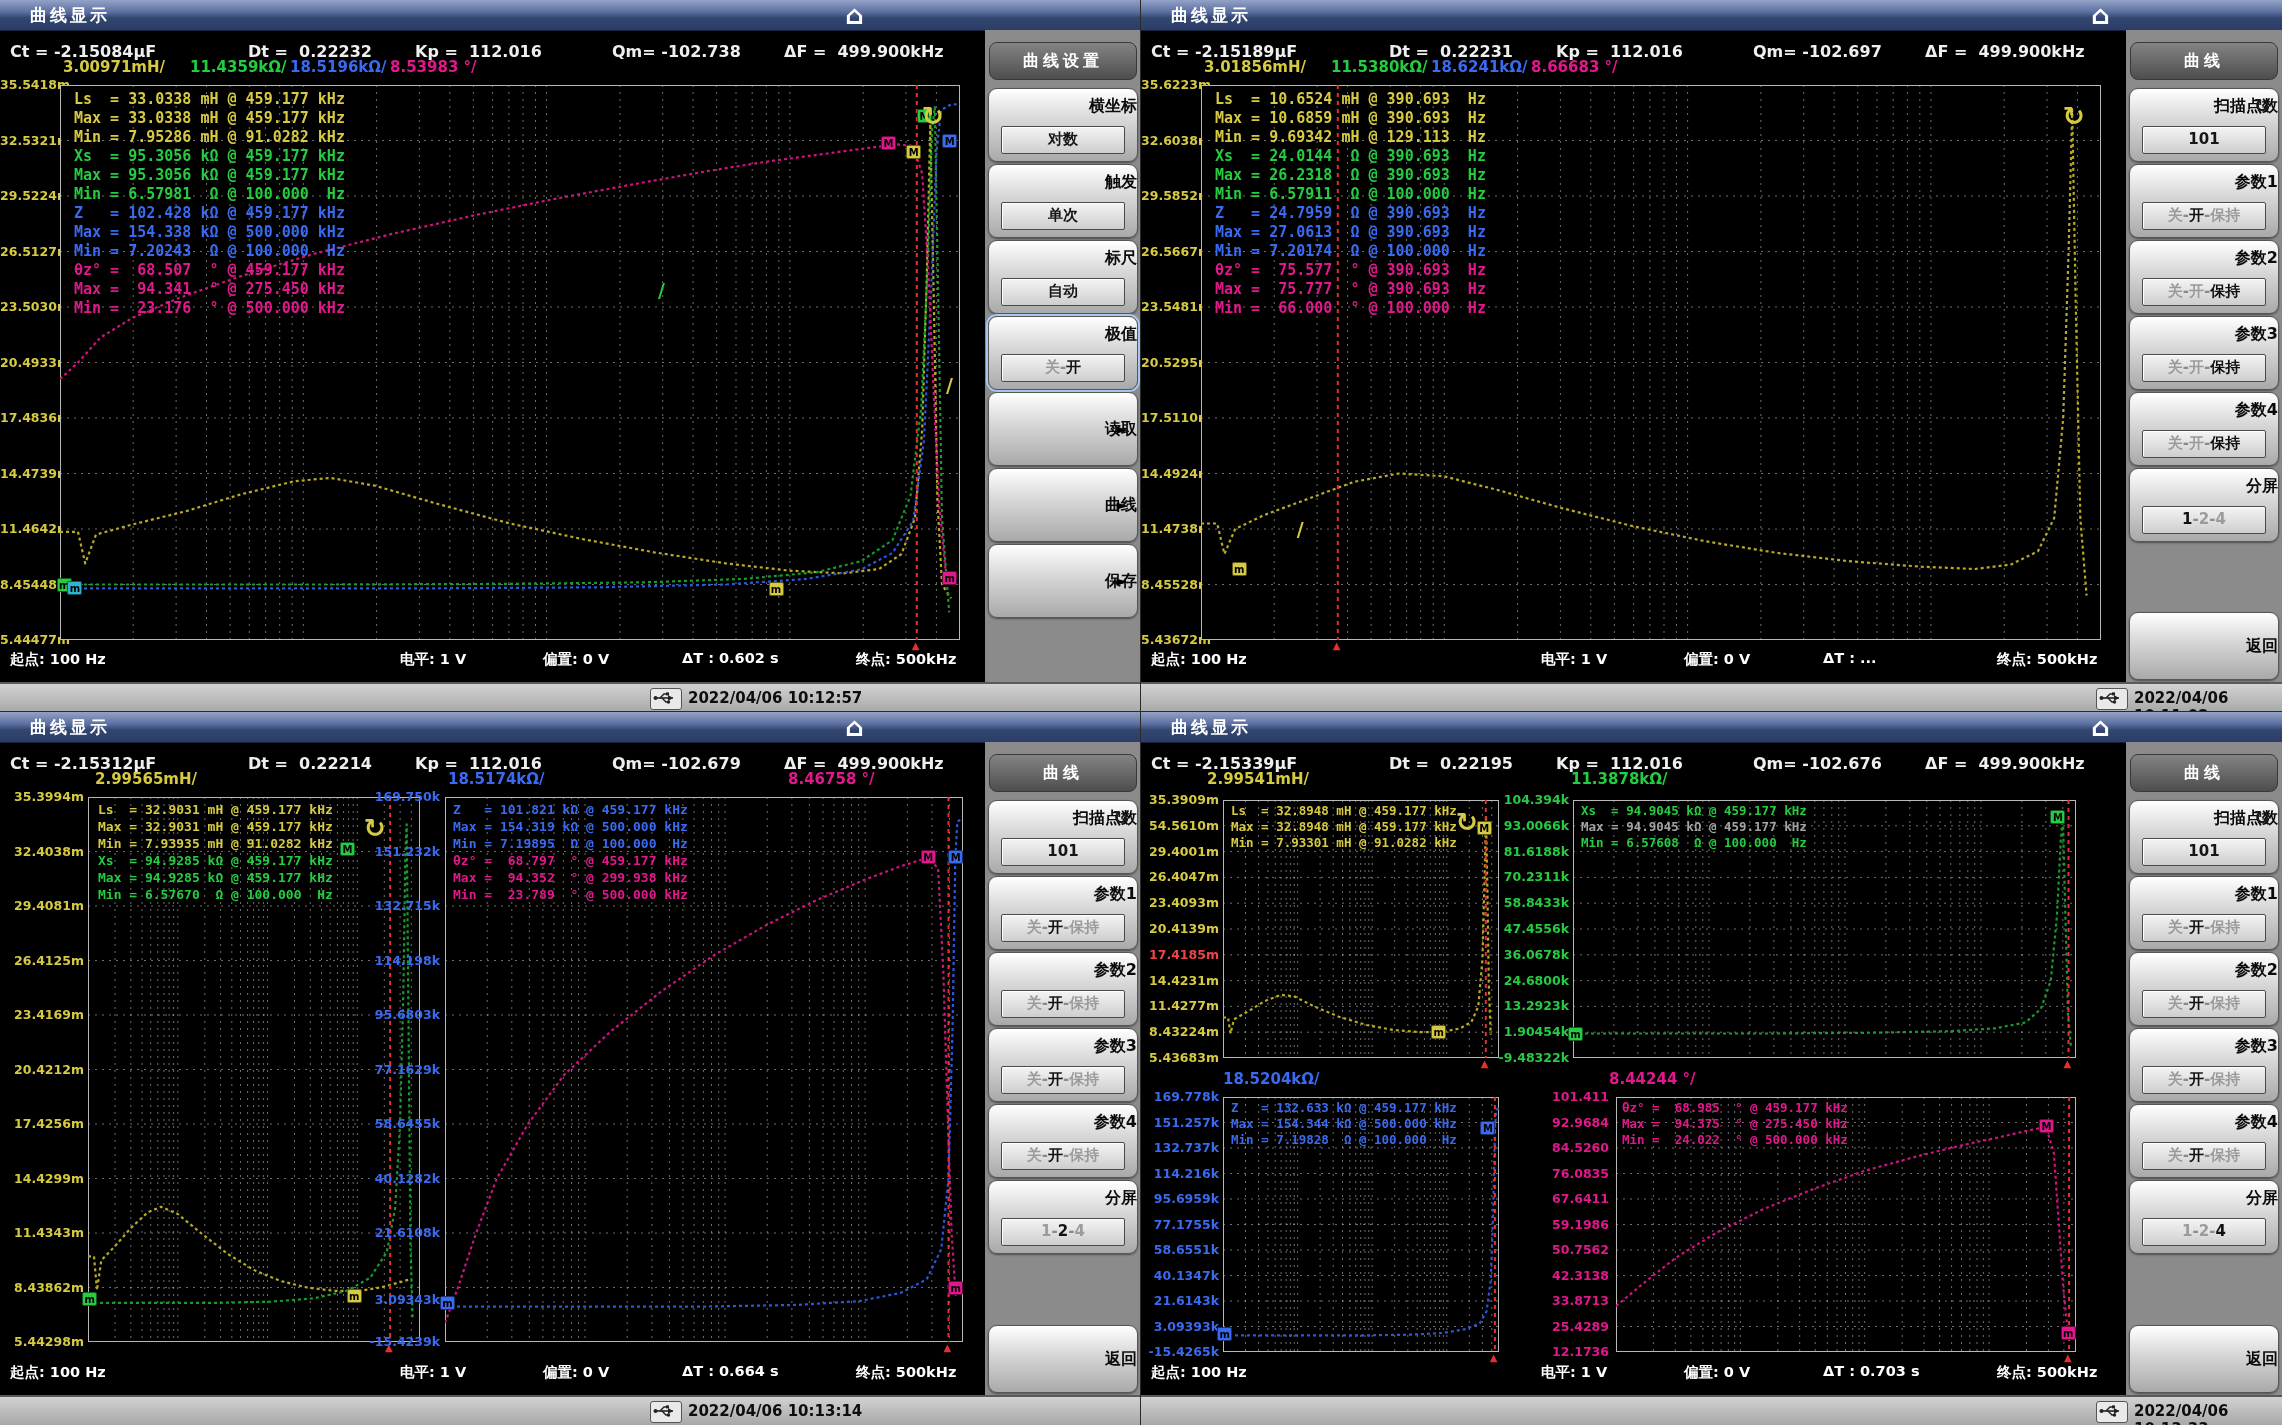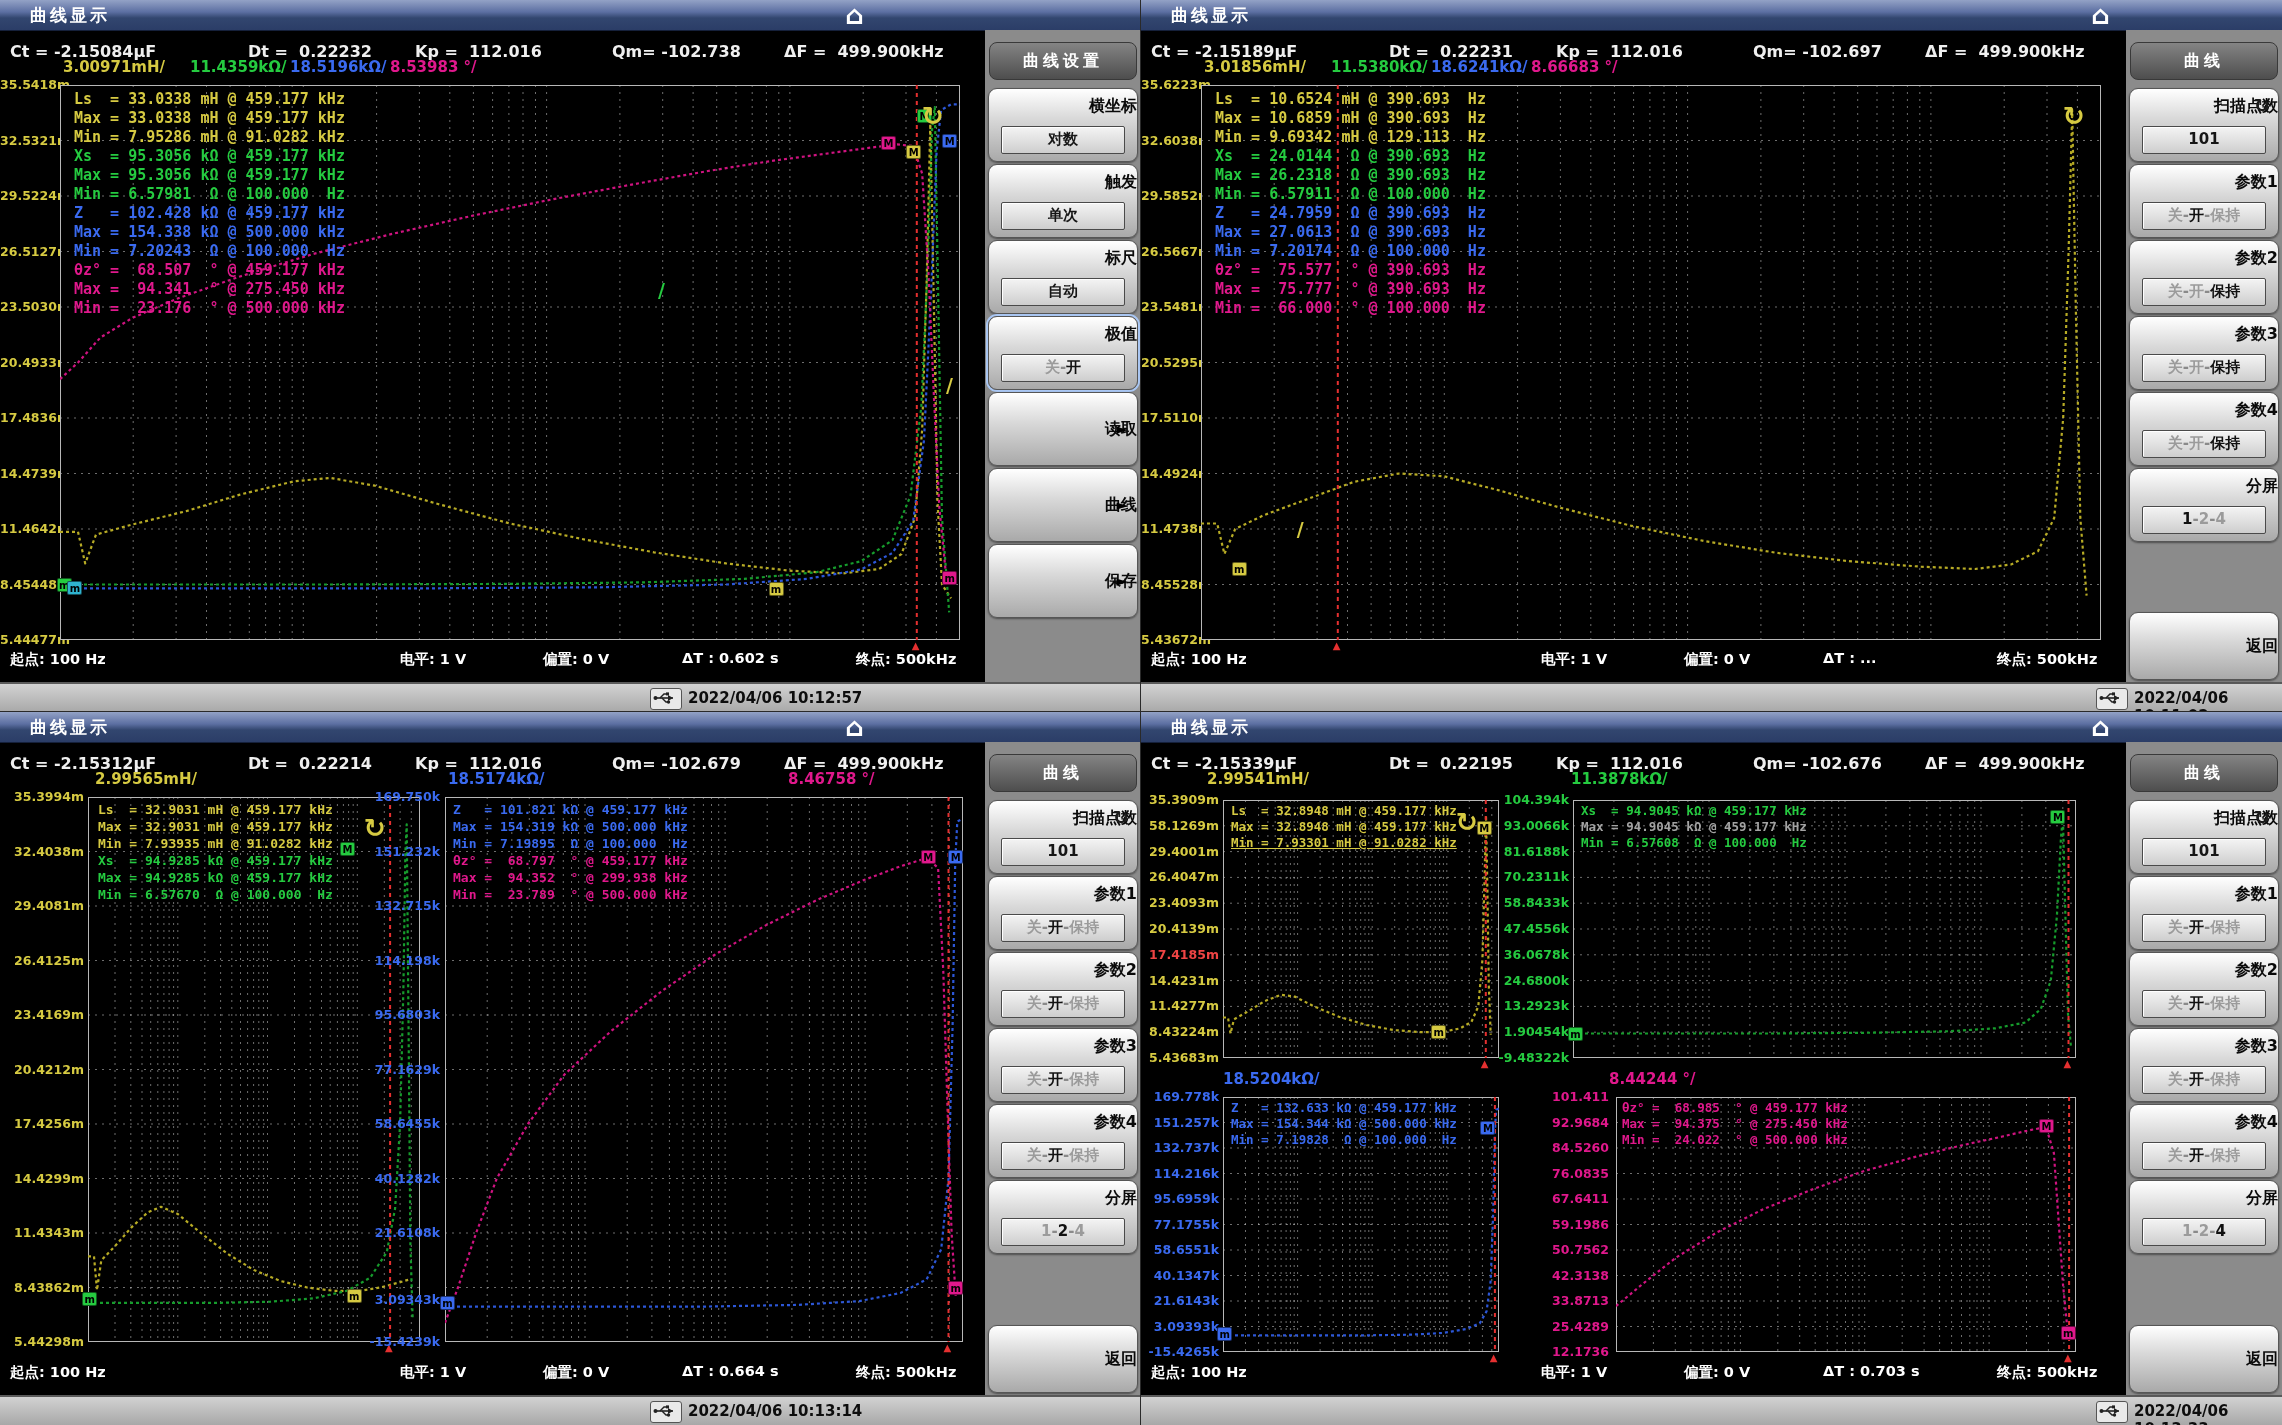--- a/index.html
+++ b/index.html
@@ -507,21 +507,21 @@
       <span class="hdr-item" style="left: 10px;">Ct = -2.15339µF</span>
       <span class="hdr-item" style="left: 248px;">Dt =  0.22195</span>
       <span class="hdr-item" style="left: 415px;">Kp =  112.016</span>
       <span class="hdr-item" style="left: 612px;">Qm= -102.676</span>
       <span class="hdr-item" style="left: 784px;">ΔF =  499.900kHz</span>
       <span class="scale-item" style="left: 66px; top: 58px; color: rgb(214, 202, 66);">2.99541mH/</span>
       <span class="scale-item" style="left: 430px; top: 58px; color: rgb(37, 203, 64);">11.3878kΩ/</span>
       <span class="scale-item" style="left: 82px; top: 358px; color: rgb(58, 106, 240);">18.5204kΩ/</span>
       <span class="scale-item" style="left: 468px; top: 358px; color: rgb(224, 24, 140);">8.44244 °/</span>
       <div class="axis-label" style="left: 2px; width: 76px; top: 80px; color: rgb(214, 202, 66);">35.3909m</div>
-      <div class="axis-label" style="left: 2px; width: 76px; top: 105.8px; color: rgb(214, 202, 66);">58.1269m</div>
+      <div class="axis-label" style="left: 2px; width: 76px; top: 105.8px; color: rgb(214, 202, 66);">54.5610m</div>
       <div class="axis-label" style="left: 2px; width: 76px; top: 131.6px; color: rgb(214, 202, 66);">29.4001m</div>
       <div class="axis-label" style="left: 2px; width: 76px; top: 157.4px; color: rgb(214, 202, 66);">26.4047m</div>
       <div class="axis-label" style="left: 2px; width: 76px; top: 183.2px; color: rgb(214, 202, 66);">23.4093m</div>
       <div class="axis-label" style="left: 2px; width: 76px; top: 209px; color: rgb(214, 202, 66);">20.4139m</div>
       <div class="axis-label" style="left: 2px; width: 76px; top: 234.8px; color: #ef4444;">17.4185m</div>
       <div class="axis-label" style="left: 2px; width: 76px; top: 260.6px; color: rgb(214, 202, 66);">14.4231m</div>
       <div class="axis-label" style="left: 2px; width: 76px; top: 286.4px; color: rgb(214, 202, 66);">11.4277m</div>
       <div class="axis-label" style="left: 2px; width: 76px; top: 312.2px; color: rgb(214, 202, 66);">8.43224m</div>
       <div class="axis-label" style="left: 2px; width: 76px; top: 338px; color: rgb(214, 202, 66);">5.43683m</div>
       <div class="chart" style="left: 82px; top: 88px; width: 276px; height: 258px;">
@@ -564,21 +564,21 @@
           <line x1="0" x2="276" y1="154.8" y2="154.8" stroke="#c9c9c9" stroke-width="1" stroke-dasharray="2,5" opacity="0.55"></line>
           <line x1="0" x2="276" y1="180.6" y2="180.6" stroke="#c9c9c9" stroke-width="1" stroke-dasharray="2,5" opacity="0.55"></line>
           <line x1="0" x2="276" y1="206.4" y2="206.4" stroke="#c9c9c9" stroke-width="1" stroke-dasharray="2,5" opacity="0.55"></line>
           <line x1="0" x2="276" y1="232.2" y2="232.2" stroke="#c9c9c9" stroke-width="1" stroke-dasharray="2,5" opacity="0.55"></line>
           <rect x="0.5" y="0.5" width="275" height="257" fill="none" stroke="#b8b8b8"></rect>
           <polyline points="0.0,217.5 5.0,217.5 7.5,233.5 11.0,219.3 24.8,211.6 41.4,201.2 58.0,194.8 71.8,196.6 91.1,206.4 115.9,216.7 143.5,225.0 171.1,230.1 198.7,232.2 220.8,231.7 237.4,228.3 248.4,221.9 255.3,206.4 259.4,160.0 261.6,77.4 263.0,15.5 264.4,90.3 265.8,185.8 267.7,234.8" fill="none" stroke="#b7ab25" stroke-width="2.2" stroke-dasharray="3,3" stroke-linejoin="round"></polyline>
           <line x1="262.8" x2="262.8" y1="0" y2="258" stroke="#e53030" stroke-width="2" stroke-dasharray="4,4"></line>
         </svg>
       </div>
       <div class="cursor-tri" style="left: 339.752px; top: 347px;">▲</div>
-      <div class="legend" style="left: 90px; top: 91px; font-size: 12.5px; line-height: 16px;"><span style="color: rgb(214, 202, 66);">Ls  = 32.8948 mH @ 459.177 kHz</span><span style="color: rgb(214, 202, 66);">Max = 32.8948 mH @ 459.177 kHz</span><span style="color: rgb(214, 202, 66); text-decoration: underline;">Min = 7.93301 mH @ 91.0282 kHz</span></div>
+      <div class="legend" style="left: 90px; top: 91px; font-size: 12.5px; line-height: 16px;"><span style="color: rgb(214, 202, 66);">Ls  = 32.8948 mH @ 459.177 kHz</span><span style="color: rgb(214, 202, 66);">Max = 32.8948 mH @ 459.177 kHz</span><span style="color: rgb(214, 202, 66);">Min = 7.93301 mH @ 91.0282 kHz</span></div>
       <div class="badge" style="left: 290.28px; top: 312.684px; background: rgb(214, 202, 66);">m</div>
       <div class="badge" style="left: 335.82px; top: 109.38px; background: rgb(214, 202, 66);">M</div>
       <div class="spin" style="left: 314.64px; top: 96.9px; color: rgb(214, 202, 66);">↻</div>
       <div class="axis-label" style="left: 352px; width: 76px; top: 80px; color: rgb(37, 203, 64);">104.394k</div>
       <div class="axis-label" style="left: 352px; width: 76px; top: 105.8px; color: rgb(37, 203, 64);">93.0066k</div>
       <div class="axis-label" style="left: 352px; width: 76px; top: 131.6px; color: rgb(37, 203, 64);">81.6188k</div>
       <div class="axis-label" style="left: 352px; width: 76px; top: 157.4px; color: rgb(37, 203, 64);">70.2311k</div>
       <div class="axis-label" style="left: 352px; width: 76px; top: 183.2px; color: rgb(37, 203, 64);">58.8433k</div>
       <div class="axis-label" style="left: 352px; width: 76px; top: 209px; color: rgb(37, 203, 64);">47.4556k</div>
       <div class="axis-label" style="left: 352px; width: 76px; top: 234.8px; color: rgb(37, 203, 64);">36.0678k</div>

